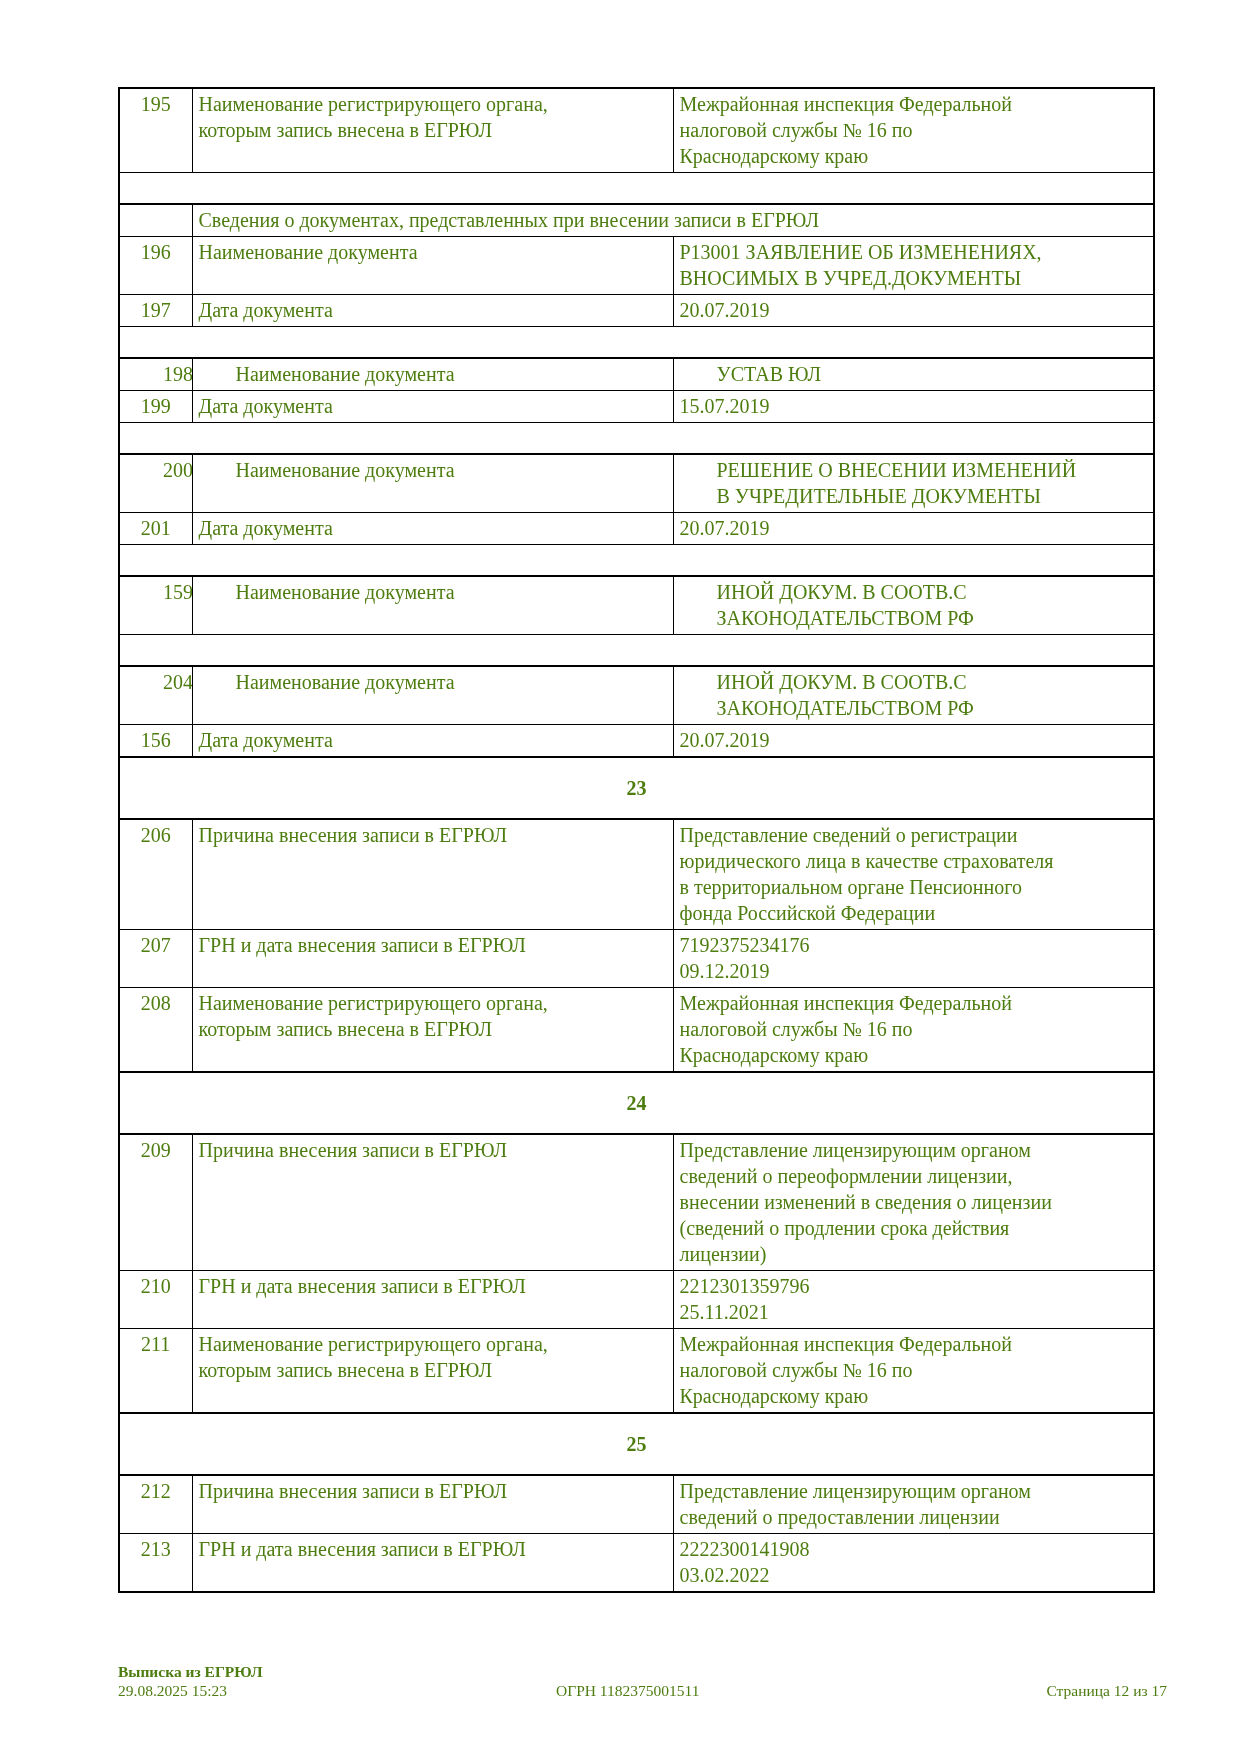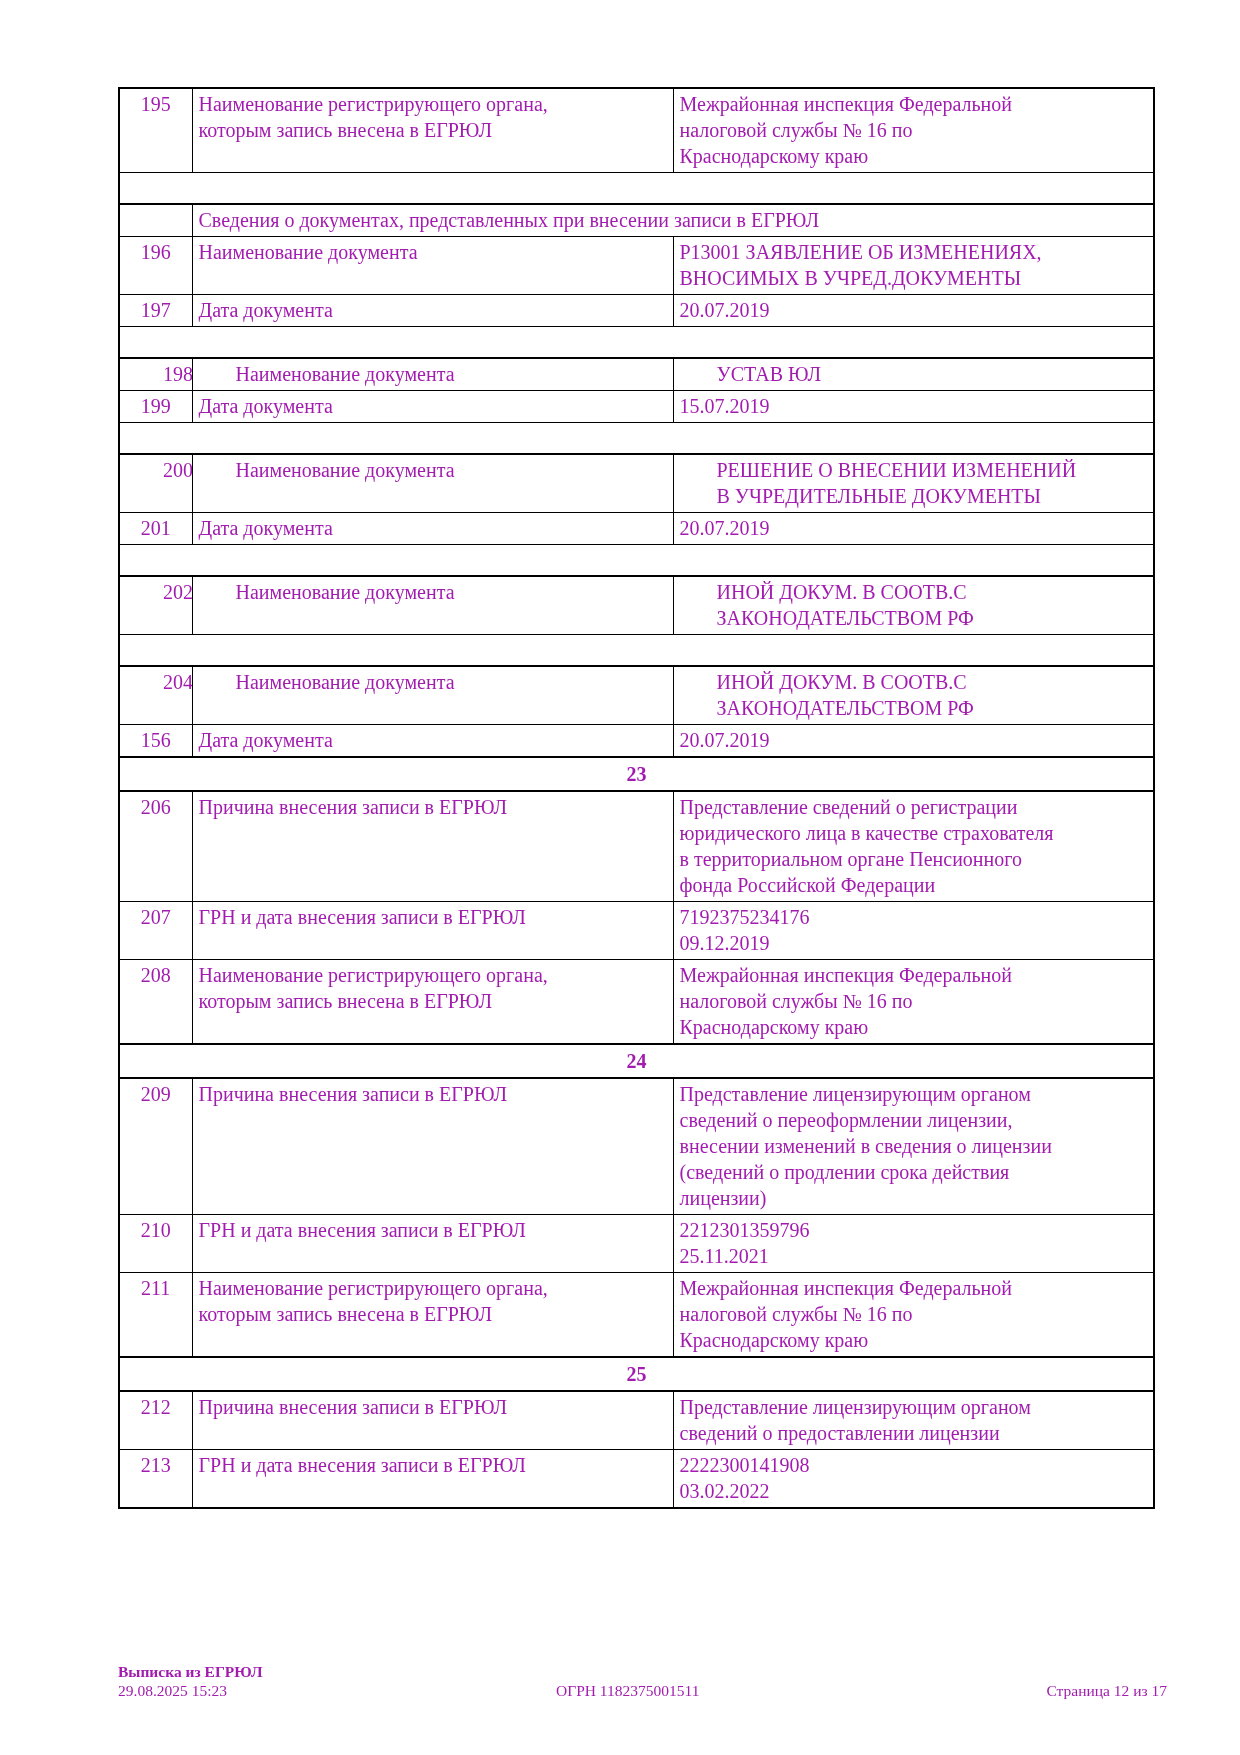--- a/index.html
+++ b/index.html
@@ -6,21 +6,21 @@
     margin: 0;
     padding: 0;
     background: #ffffff;
   }
   .page {
     position: relative;
     width: 1240px;
     height: 1755px;
     background: #ffffff;
     font-family: "Liberation Serif", "DejaVu Serif", serif;
-    color: #a21caf;
+    color: #4d7c0f;
     overflow: hidden;
   }
   table.doc-table {
     position: absolute;
     left: 118px;
     top: 87px;
     width: 1035px;
     border-collapse: collapse;
     table-layout: fixed;
     border: 2px solid #000;
@@ -45,21 +45,21 @@
   }
   tr.group-start td {
     border-top: 2px solid #000;
     padding-left: 43px;
   }
   tr.row-section td {
     border-top: 2px solid #000;
     border-bottom: 2px solid #000;
     font-weight: bold;
     text-align: center;
-    padding: 3px 6px;
+    padding: 17px 6px;
   }
   tr.row-header td {
     border-top: 2px solid #000;
     margin-top: 10px;
   }
   .footer {
     position: absolute;
     left: 118px;
     top: 1644px;
     width: 1049px;
@@ -149,21 +149,21 @@
         </tr>
         <tr class="row-data">
           <td class="cell-num">201</td>
           <td>Дата документа</td>
           <td>20.07.2019</td>
         </tr>
         <tr class="row-spacer">
           <td colspan="3"></td>
         </tr>
         <tr class="row-data group-start">
-          <td class="cell-num">202</td>
+          <td class="cell-num">159</td>
           <td>Наименование документа</td>
           <td>ИНОЙ ДОКУМ. В СООТВ.С
 ЗАКОНОДАТЕЛЬСТВОМ РФ</td>
         </tr>
         <tr class="row-spacer">
           <td colspan="3"></td>
         </tr>
         <tr class="row-data group-start">
           <td class="cell-num">204</td>
           <td>Наименование документа</td>

